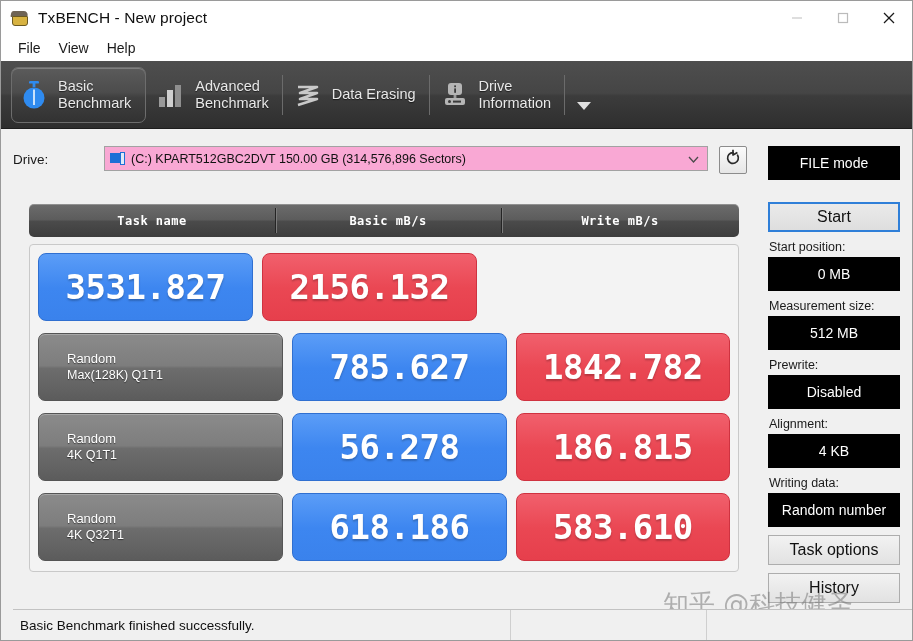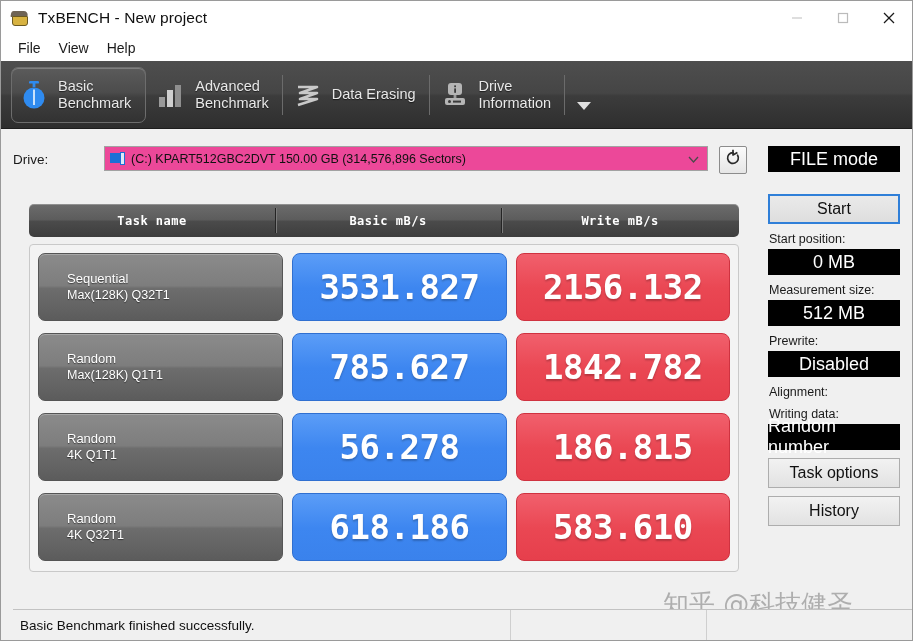--- a/index.html
+++ b/index.html
@@ -122,21 +122,21 @@
     position: absolute; left: 0; top: 129px;
     width: 911px; height: 48px;
   }
   .drive-label {
     position: absolute; left: 12px; top: 22px;
     font-size: 13.5px; color: #1a1a1a;
   }
   .drive-combo {
     position: absolute; left: 103px; top: 16px;
     width: 604px; height: 25px;
-    background: #ec4899;
+    background: #f9a8d4;
     border: 1px solid #a2a2a2;
     box-sizing: border-box;
     display: flex; align-items: center;
   }
   .drive-combo .dicon {
     width: 16px; height: 14px; margin-left: 5px; margin-right: 5px;
     position: relative; flex: 0 0 16px;
   }
   .drive-combo .dicon .scr {
     position: absolute; left: 0; top: 1px;
@@ -250,24 +250,24 @@
     letter-spacing: -0.5px;
     text-shadow: 0 2px 2px rgba(0,0,0,0.22);
   }
 
   
   .side {
     position: absolute; left: 767px; top: 145px;
     width: 132px;
   }
   .lcd {
-    width: 132px; height: 26px;
+    width: 132px; height: 34px;
     background: #000000;
     color: #ffffff;
-    font-size: 18px;
+    font-size: 14px;
     display: flex; align-items: center; justify-content: center;
     box-sizing: border-box;
   }
   .side-label {
     font-size: 12.5px; color: #1a1a1a;
     margin: 8px 0 3px 1px;
   }
   .btn {
     width: 132px; height: 30px;
     background: linear-gradient(to bottom, #f2f2f2, #e2e2e2);
@@ -445,24 +445,20 @@
         </div>
       <div class="hcell c3">
           <span class="vline"></span>
           <span>Write mB/s</span>
         </div>
     </div>
 
     <div class="bench-body">
 
       <div class="bench-row">
-        <div class="task-box">
-          <span class="task-line">Sequential</span>
-          <span class="task-line l2">Max(128K) Q32T1</span>
-        </div>
         <div class="val-box read">
           <span class="val-text">3531.827</span>
         </div>
         <div class="val-box write">
           <span class="val-text">2156.132</span>
         </div>
       </div>
 
       <div class="bench-row">
         <div class="task-box">
@@ -511,20 +507,21 @@
     <div class="gap-14"></div>
     <div class="gap-8"></div>
     <div class="btn primary">Start</div>
     <div class="side-label">Start position:</div>
     <div class="lcd">0 MB</div>
     <div class="side-label">Measurement size:</div>
     <div class="lcd">512 MB</div>
     <div class="side-label">Prewrite:</div>
     <div class="lcd">Disabled</div>
     <div class="side-label">Alignment:</div>
+    <div class="lcd">4 KB</div>
     <div class="side-label">Writing data:</div>
     <div class="lcd">Random number</div>
     <div class="gap-8"></div>
     <div class="btn">Task options</div>
     <div class="gap-8"></div>
     <div class="btn">History</div>
   </div>
 
   <div class="watermark">知乎 @科技健圣</div>
 

